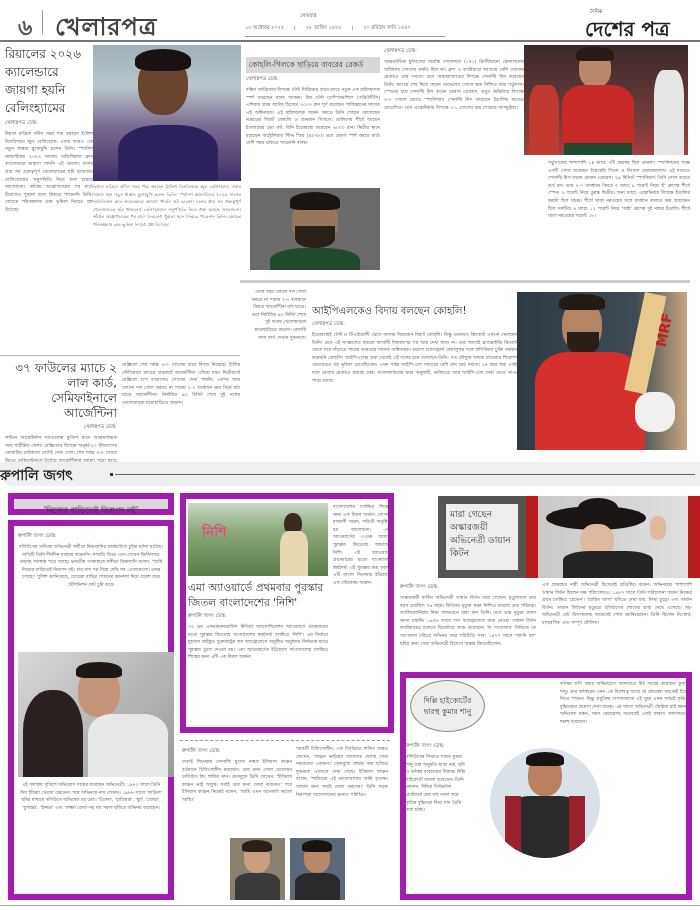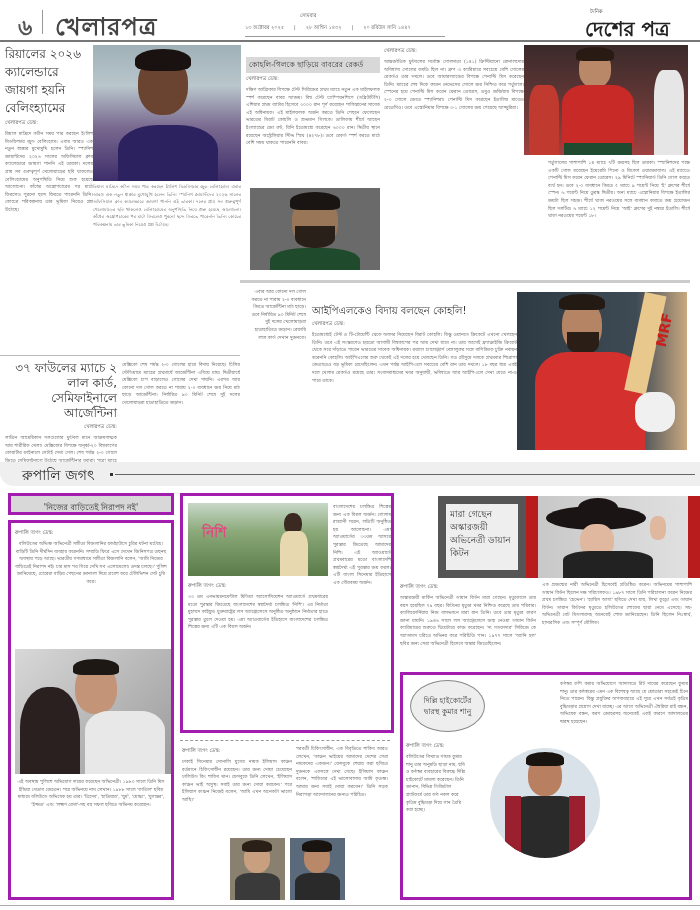--- a/index.html
+++ b/index.html
@@ -15,21 +15,21 @@
 
 #pg-num{left:18px;top:10px;font-size:22px;color:#555;font-weight:bold}
 #pg-sep{left:42px;top:10px;width:1px;height:24px;background:#999}
 #section-name{left:55px;top:8px;font-size:24px;color:#444;font-weight:bold;letter-spacing:1px}
 #date-day{left:300px;top:12px;font-size:5px;color:#555}
 #date-row{left:245px;top:24px;font-size:5px;color:#555;display:flex;gap:10px}
 #date-rule{left:245px;top:36px;width:200px;height:1px;background:#999}
 #logo-small{left:590px;top:8px;font-size:5px;color:#333}
 #logo{left:585px;top:14px;font-size:20px;font-weight:bold;color:#222;font-family:"DejaVu Serif",serif}
 #top-rule{left:0;top:40px;width:700px;height:2px;background:#777}
-.box{border:3px solid #a21caf}
+.box{border:6px solid #a21caf}
 .grey-bar{background:#d8d8d8}
 </style>
 </head>
 <body>
 
 <div class="abs" id="pg-num">৬</div>
 <div class="abs" id="pg-sep"></div>
 <div class="abs" id="section-name">খেলারপত্র</div>
 <div class="abs" id="date-day">সোমবার</div>
 <div class="abs" id="date-row">
@@ -102,21 +102,21 @@
   <div style="position:absolute;left:45px;top:8px;width:40px;height:52px;border-radius:45%;background:#b48464"></div>
   <div style="position:absolute;left:42px;top:2px;width:46px;height:16px;border-radius:50% 50% 20% 20%;background:#241a14"></div>
   <div style="position:absolute;left:50px;top:40px;width:32px;height:22px;border-radius:0 0 45% 45%;background:#2a1e16"></div>
   <div style="position:absolute;left:18px;top:60px;width:110px;height:100px;border-radius:30% 30% 0 0;background:#d4302e"></div>
   <div style="position:absolute;left:128px;top:0px;width:22px;height:100px;background:#e8c88c;transform:rotate(12deg);transform-origin:top left"></div>
   <div style="position:absolute;left:130px;top:30px;font-size:14px;font-weight:bold;color:#c8201c;transform:rotate(-78deg)">MRF</div>
   <div style="position:absolute;left:118px;top:100px;width:40px;height:40px;border-radius:40%;background:#f0f0f0"></div>
 </div>
 
 <div class="abs" style="left:0;top:462px;width:700px;height:24px;background:#efefef;border-bottom-left-radius:14px">
-  <span style="position:absolute;left:22px;top:2px;font-size:14px;font-weight:normal;color:#222">রুপালি জগৎ</span>
+  <span style="position:absolute;left:0;top:2px;font-size:14px;font-weight:bold;color:#222">রুপালি জগৎ</span>
   <span style="position:absolute;left:110px;top:11px;width:3px;height:3px;background:#333"></span>
   <span style="position:absolute;left:115px;top:12px;width:580px;height:1px;background:#666"></span>
 </div>
 
 <div class="abs grey-bar box" style="left:8px;top:493px;width:166px;height:22px;font-size:8px;text-align:center;padding-top:5px;color:#333">
   <span>'নিজের বাড়িতেই নিরাপদ নই'</span>
 </div>
 <div class="abs box" style="left:8px;top:520px;width:166px;height:380px;padding:4px">
   <div class="desk">রুপালি জগৎ ডেস্ক:</div>
   <div class="txt c" style="height:105px">বলিউডের অভিজ্ঞ অভিনেত্রী সঙ্গীতা বিজলানির ফার্মহাউসে চুরির ঘটনা ঘটেছে। বাড়িটি তিনি দীর্ঘদিন ব্যবহার করেননি। সম্প্রতি ফিরে এসে দেখেন জিনিসপত্র তছনছ অবস্থায় পড়ে আছে। ভারতীয় গণমাধ্যমে সঙ্গীতা বিজলানি বলেন, 'আমি নিজের বাড়িতেই নিরাপদ নই। চার মাস পর গিয়ে দেখি সব এলোমেলো। তদন্ত চলছে।' পুলিশ জানিয়েছে, চোরেরা বাড়ির পেছনের জানালা দিয়ে প্রবেশ করে টেলিভিশন সেট চুরি করে।</div>
@@ -129,20 +129,21 @@
   <div class="txt c" style="height:118px;margin-top:4px">এই অবস্থায় পুলিশে অভিযোগ দায়ের করেছেন অভিনেত্রী। ১৯৮০ সালে তিনি মিস ইন্ডিয়া খেতাব জেতেন। পরে অভিনয়ে নাম লেখান। ১৯৮৮ সালে 'কাতিল' ছবির মাধ্যমে বলিউডে অভিষেক হয় তার। 'ত্রিদেব', 'হাতিয়ার', 'যুর্ম', 'যোদ্ধা', 'যুগান্তর', 'ইজ্জত' এবং 'লক্ষ্মণ রেখা'-সহ বহু সফল ছবিতে অভিনয় করেছেন।</div>
 </div>
 
 <div class="abs box" style="left:180px;top:493px;width:214px;height:240px"></div>
 <div class="abs img" style="left:188px;top:503px;width:140px;height:73px;background:linear-gradient(180deg,#c8d8c8 0%,#8aa878 40%,#5a7a48 100%)">
   <div style="position:absolute;left:14px;top:18px;font-size:14px;font-weight:bold;color:#e04a80">নিশি</div>
   <div style="position:absolute;left:96px;top:10px;width:18px;height:22px;border-radius:45%;background:#3a2a22"></div>
   <div style="position:absolute;left:92px;top:28px;width:28px;height:45px;border-radius:30% 30% 0 0;background:#e8d8b0"></div>
 </div>
 <div class="abs" style="left:188px;top:580px;width:140px">
+  <div class="head" style="font-size:10.5px;line-height:15px;color:#333">এমা অ্যাওয়ার্ডে প্রথমবার পুরস্কার জিতল বাংলাদেশের 'নিশি'</div>
   <div class="desk">রুপালি জগৎ ডেস্ক:</div>
   <div class="txt" style="height:75px">৩৩ তম এনভায়রনমেন্টাল মিডিয়া অ্যাসোসিয়েশন অ্যাওয়ার্ডে প্রথমবারের মতো পুরস্কার জিতেছে বাংলাদেশের স্বল্পদৈর্ঘ্য চলচ্চিত্র 'নিশি'। এর নির্মাতা মুহাম্মদ কাইয়ুম। যুক্তরাষ্ট্রের লস অ্যাঞ্জেলেসে অনুষ্ঠিত অনুষ্ঠানে নির্মাতার হাতে পুরস্কার তুলে দেওয়া হয়। এমা অ্যাওয়ার্ডের ইতিহাসে বাংলাদেশের চলচ্চিত্র শিল্পের জন্য এটি এক বিরল অর্জন।</div>
 </div>
 <div class="abs txt" style="left:333px;top:503px;width:58px;height:225px">বাংলাদেশের চলচ্চিত্র শিল্পের জন্য এক বিরল অর্জন। গোলাম রাব্বানী সরেন, লতিটি অনুষ্ঠিত হয় আলোচনা। এমা অ্যাওয়ার্ডের ৩৩তম আসরে পুরস্কার জিতেছে আমাদের নিশি। এই অ্যাওয়ার্ডে প্রথমবারের মতো বাংলাদেশি স্বল্পদৈর্ঘ্য এই পুরস্কার জয় করল। এটি বাংলা সিনেমার ইতিহাসে এক গৌরবময় অর্জন।</div>
 
 <div class="abs img" style="left:438px;top:496px;width:283px;height:82px;background:#b91c1c">
   <div style="position:absolute;left:0;top:0;width:88px;height:82px;background:#555"></div>
   <div style="position:absolute;left:8px;top:8px;width:72px;height:66px;background:#eee;padding:4px;font-size:9px;line-height:13px;color:#333">মারা গেছেন অস্কারজয়ী অভিনেত্রী ডায়ান কিটন</div>
   <div style="position:absolute;left:100px;top:0;width:150px;height:82px;background:linear-gradient(90deg,#c8c8c8,#e0e0e0)"></div>
   <div style="position:absolute;left:108px;top:10px;width:100px;height:24px;border-radius:50%;background:#1a1414"></div>

